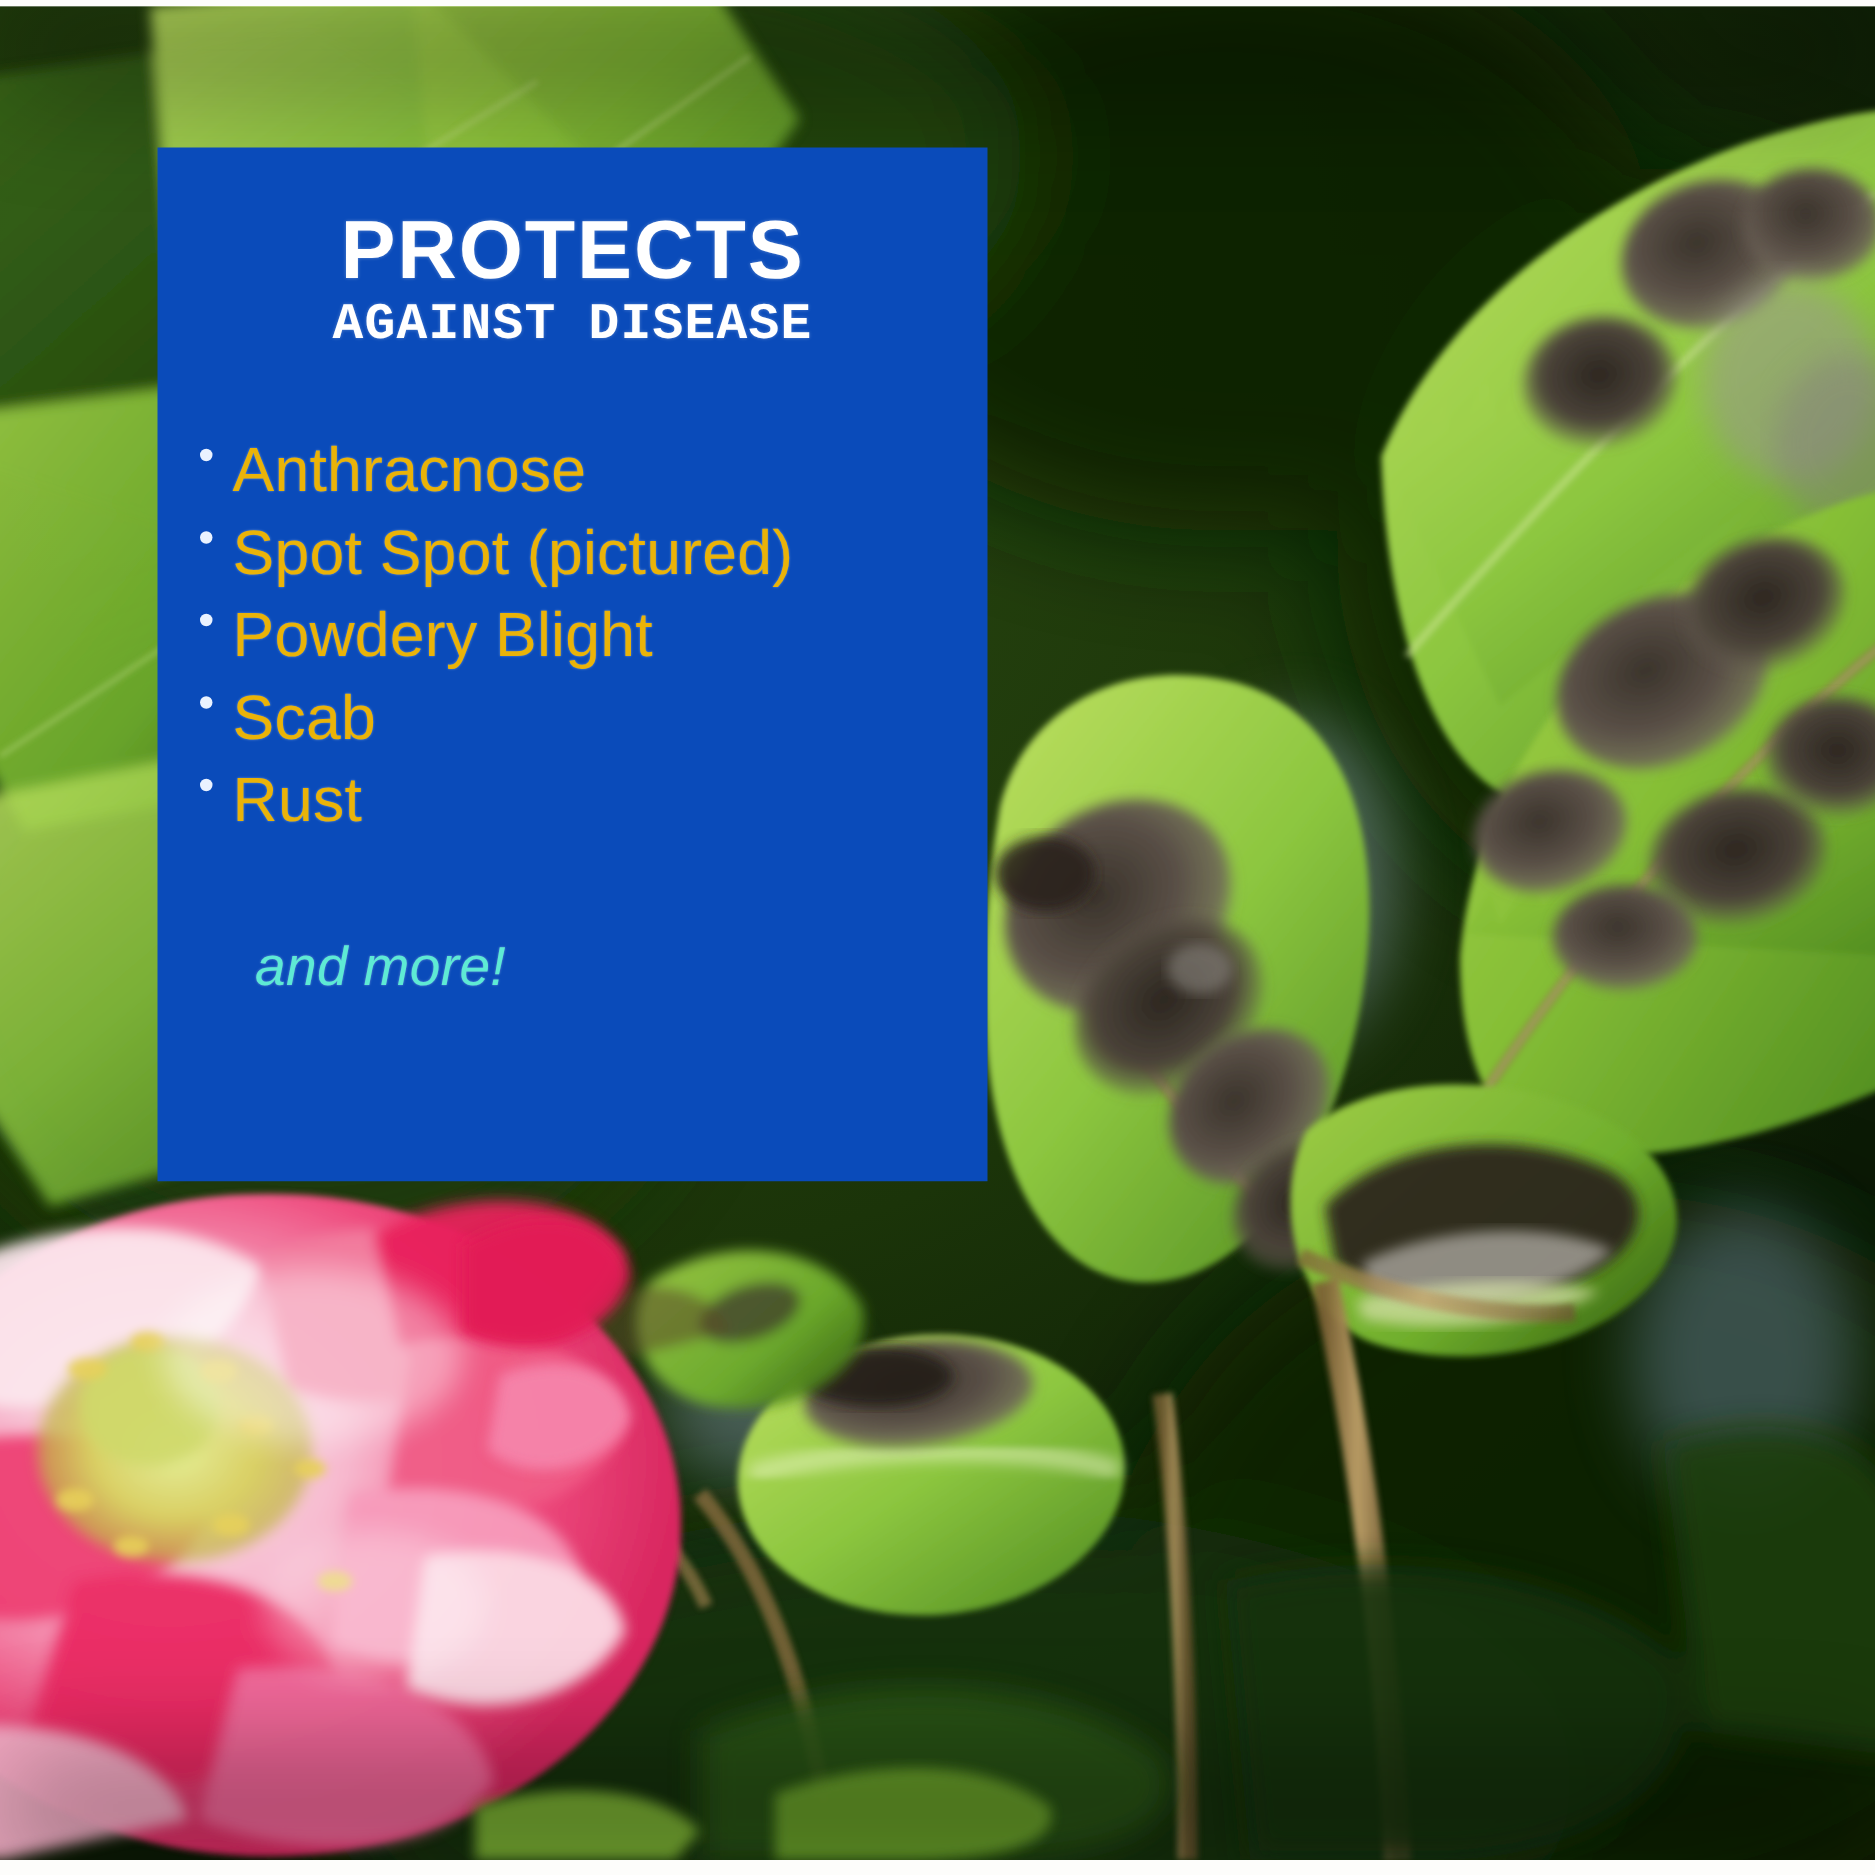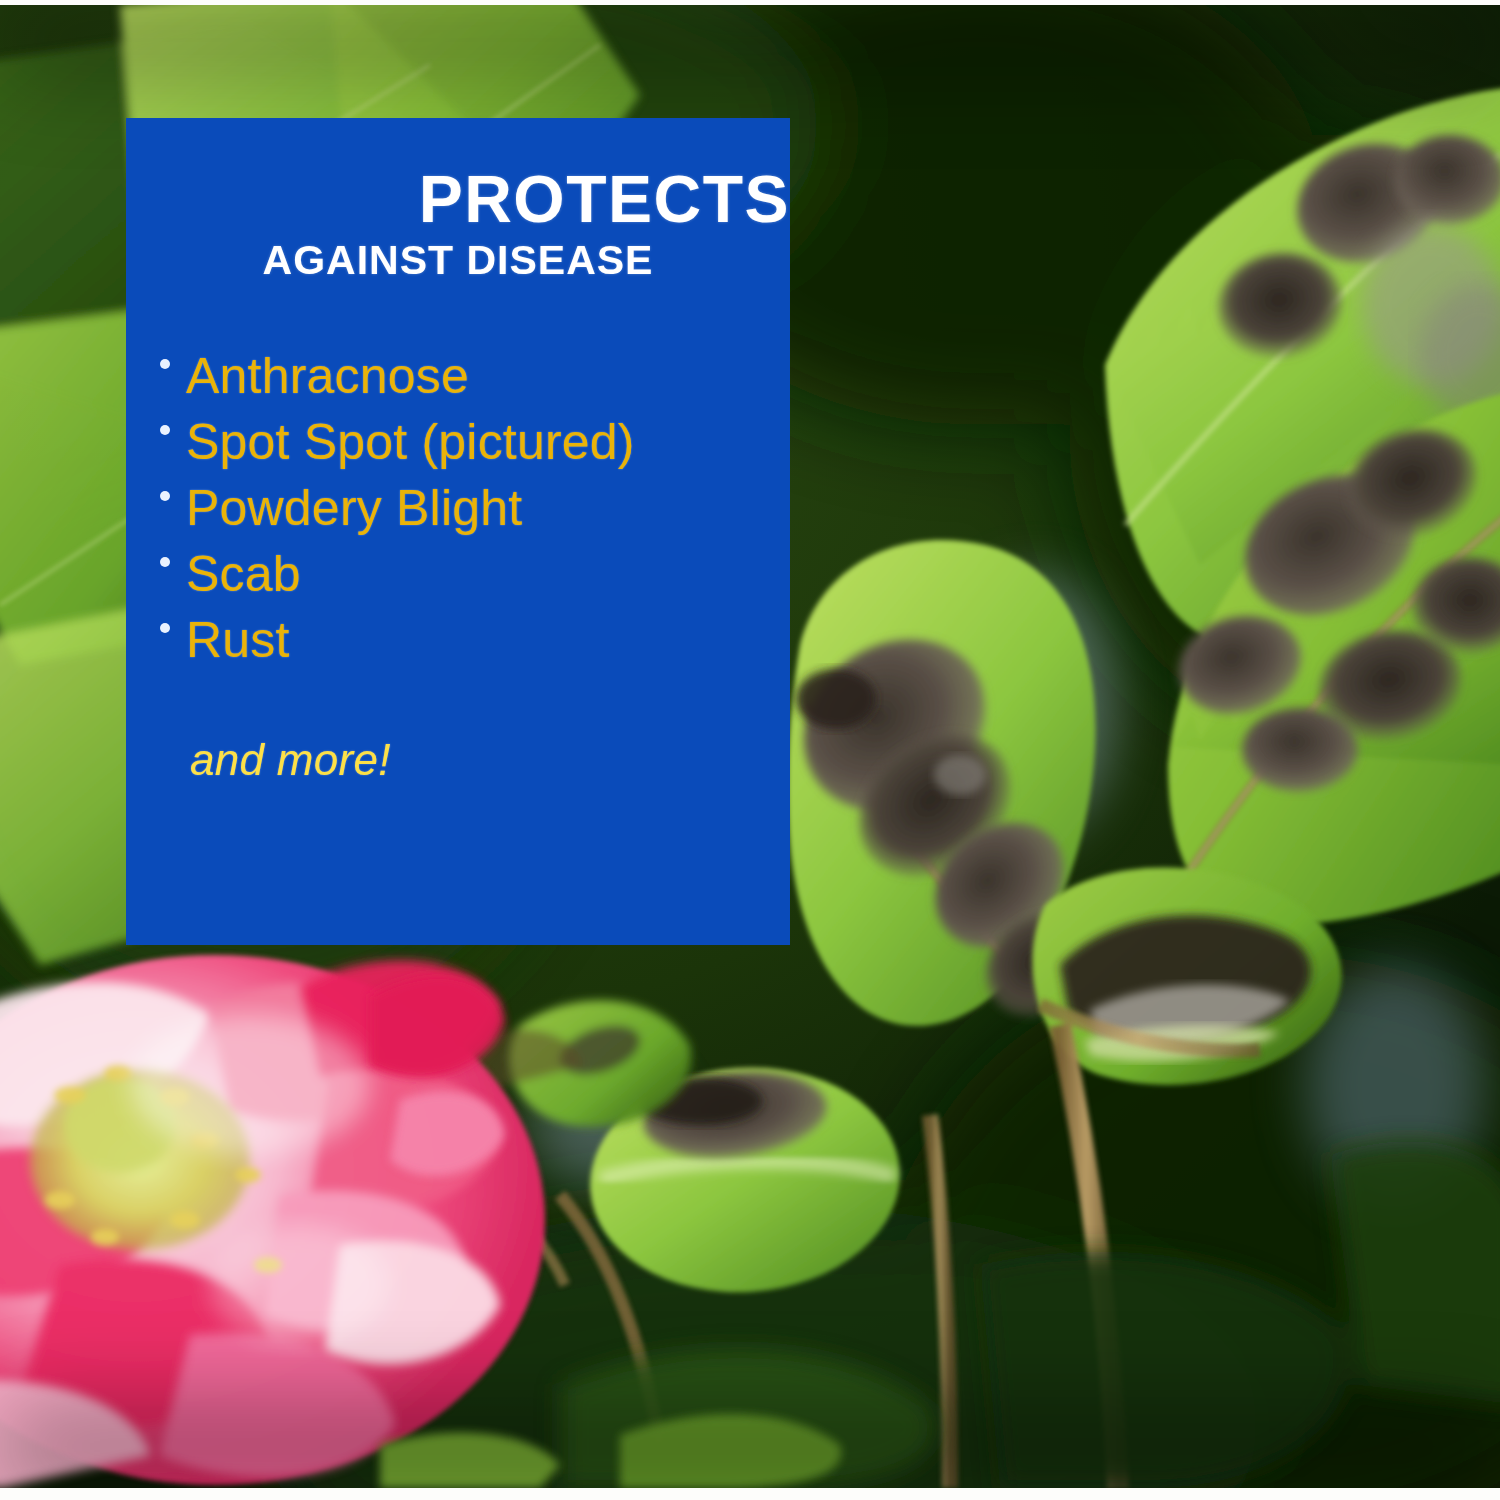--- a/index.html
+++ b/index.html
@@ -48,25 +48,24 @@
   }
   .title-main {
     color: #ffffff;
     font-family: "Liberation Sans", sans-serif;
     font-weight: bold;
     font-size: 66px;
     letter-spacing: 1.5px;
     line-height: 1.0;
     margin: 0;
     text-shadow: 0 0 3px rgba(255,255,255,0.35);
-    text-align: right;
   }
   .title-sub {
     color: #ffffff;
-    font-family: Liberation Sans, sans-serif;
+    font-family: Liberation Mono, monospace;
     font-weight: bold;
     font-size: 41px;
     letter-spacing: 1.0px;
     line-height: 1.0;
     margin: 8px 0 0 0;
     text-shadow: 0 0 3px rgba(255,255,255,0.3);
   }
 
   .bullet-list {
     list-style: none;
@@ -89,26 +88,26 @@
     height: 10px;
     border-radius: 50%;
     background: #eaf2ff;
     margin-right: 16px;
     position: relative;
     top: -12px;
   }
   .bullet-text { white-space: nowrap; }
 
   .and-more {
-    color: #fde047;
+    color: #5eead4;
     font-family: "Liberation Sans", sans-serif;
     font-style: italic;
     font-size: 44px;
     letter-spacing: 0.3px;
-    margin: 2px;
+    margin: 16px;
     padding: 60px 0 0 62px;
     text-shadow: 0 0 2px rgba(220,235,255,0.45);
   }
 
   
   .strip {
     position: absolute;
     left: 0;
     width: 1500px;
     background: #fdfdfb;

